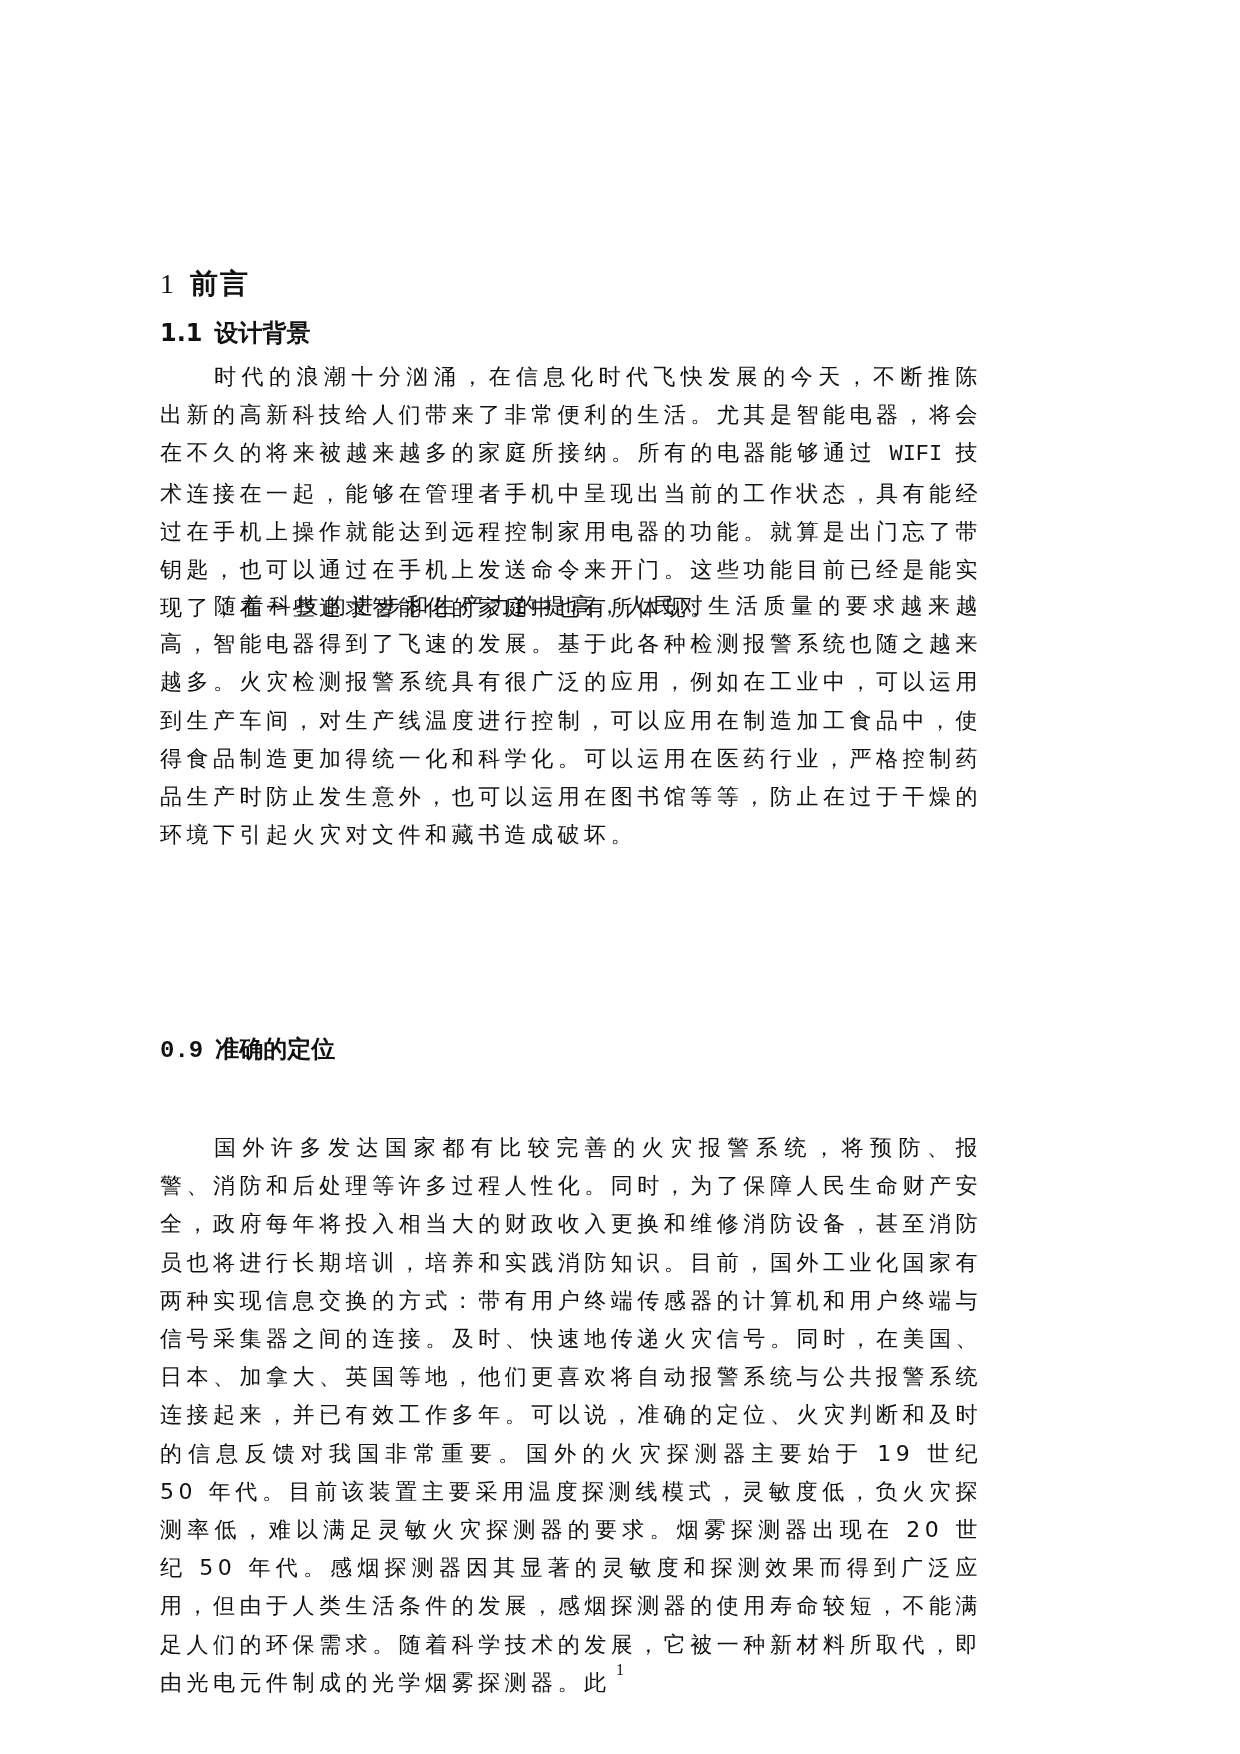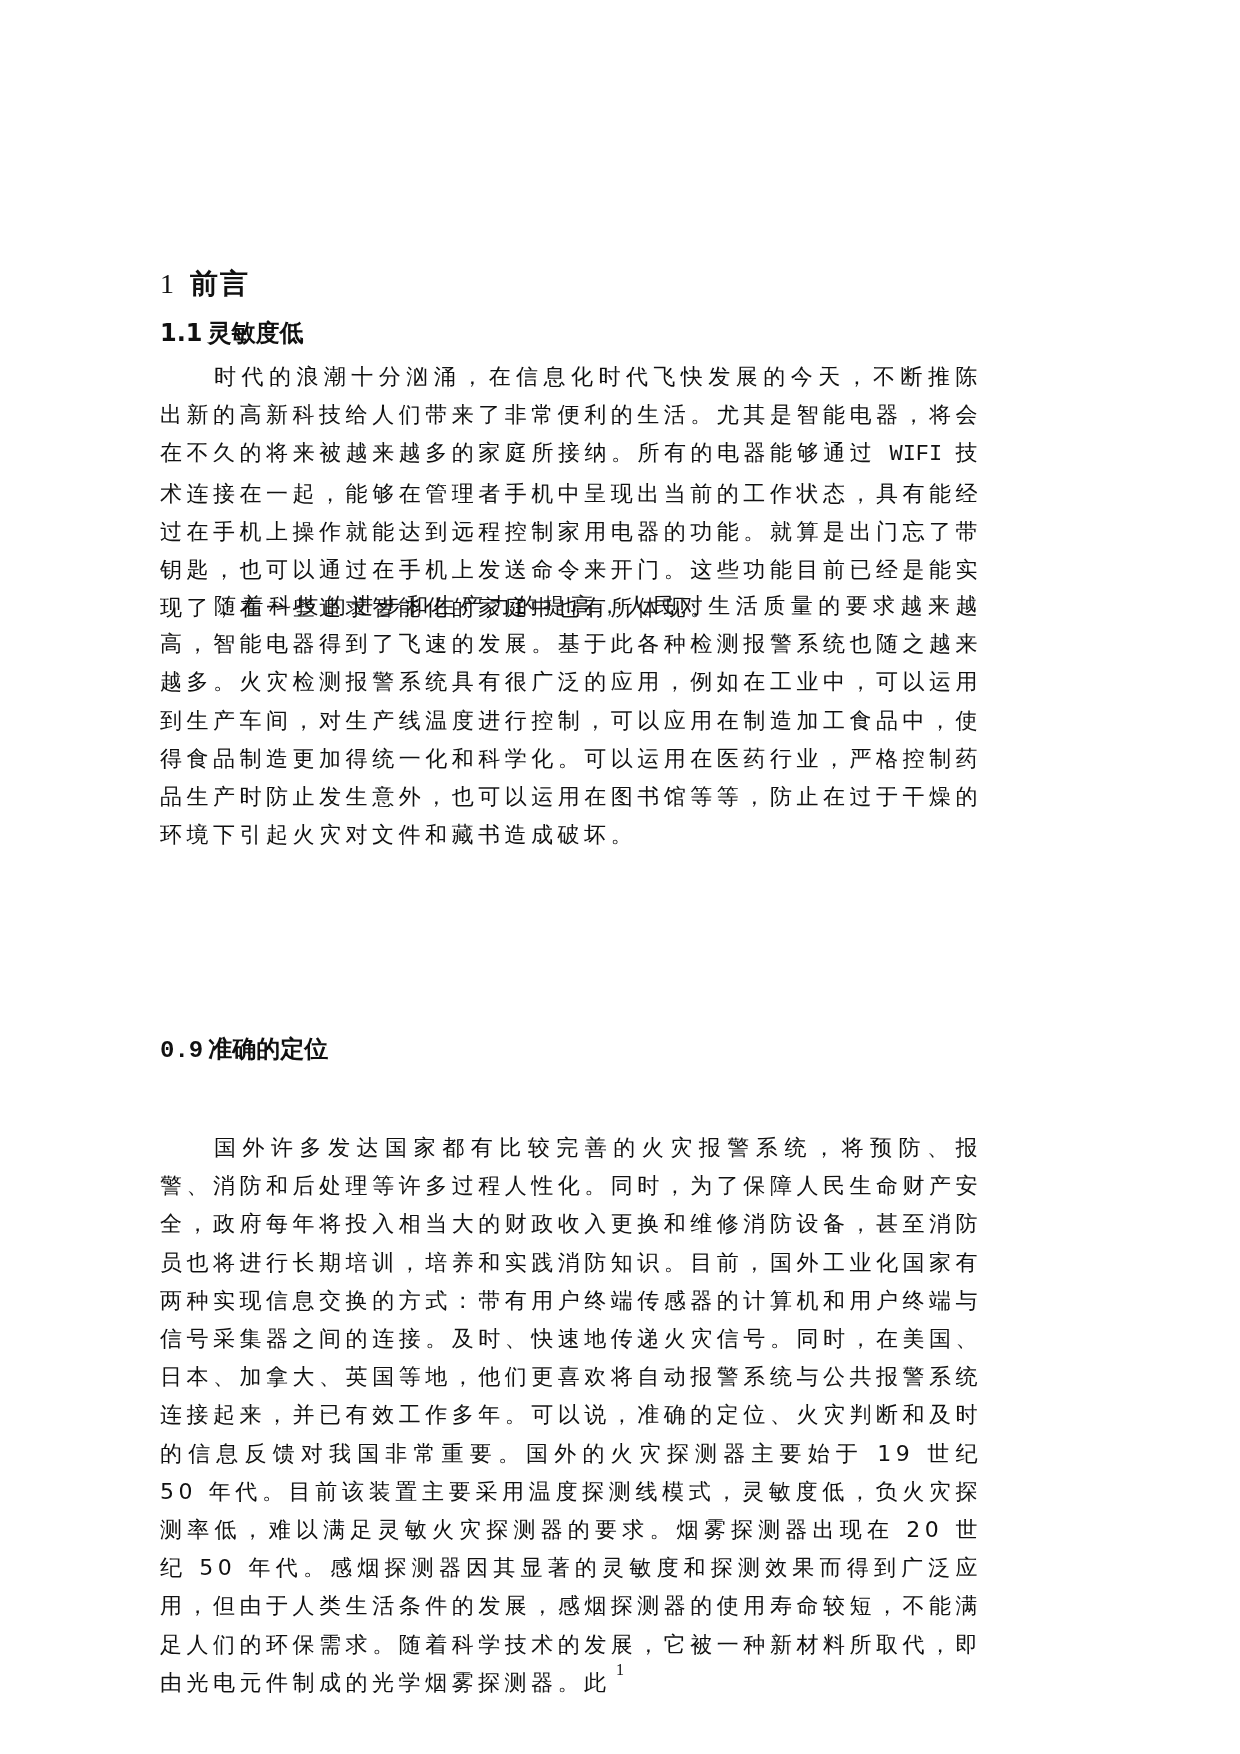--- a/index.html
+++ b/index.html
@@ -14,21 +14,21 @@
     font-size: 28px; line-height: 36px; letter-spacing: 2px;
   }
   .h1 .num { font-family: "Liberation Serif", serif; font-weight: normal; margin-right: 14px; }
   .h2 {
     position: absolute; left: 160px;
     font-family: "DejaVu Sans", "Liberation Sans", sans-serif; font-weight: bold;
     font-size: 24px; line-height: 34px;
   }
   .h2.h2a { top: 300px; }
   .h2.h2b { top: 1016px; font-family: "DejaVu Sans", "Liberation Sans", sans-serif; }
-  .h2 .num { margin-right: 5px; text-align: center; }
+  .h2 .num { margin-right: 12px; text-align: center; }
   .h2b .num { font-family: "Liberation Mono", "DejaVu Sans Mono", monospace; font-weight: bold; }
   .para {
     position: absolute; left: 160px; width: 822px;
     font-family: "DejaVu Sans", "Liberation Sans", sans-serif;
     font-size: 22px; line-height: 38.2px; letter-spacing: 4.5px;
     text-align: justify; text-indent: 54px; color: #111;
   }
   .para .latin { font-family: "Liberation Mono", "DejaVu Sans Mono", monospace; letter-spacing: 0; }
   .para sup { font-size: 12px; line-height: 0; vertical-align: 9px; letter-spacing: 0; }
   .p1 { top: 342px; }
@@ -43,21 +43,21 @@
 </head>
 <body>
 
 <div class="page">
 
   <div class="h1">
     <span class="num">1</span><span>前言</span>
   </div>
 
   <div class="h2 h2a">
-    <span class="num">1.1</span><span>灵敏度低</span>
+    <span class="num">1.1</span><span>设计背景</span>
   </div>
 
   <p class="para p2" style="margin:0"><span>随着科技的进步和生产力的提高，人民对生活质量的要求越来越高，智能电器得到了飞速的发展。基于此各种检测报警系统也随之越来越多。火灾检测报警系统具有很广泛的应用，例如在工业中，可以运用到生产车间，对生产线温度进行控制，可以应用在制造加工食品中，使得食品制造更加得统一化和科学化。可以运用在医药行业，严格控制药品生产时防止发生意外，也可以运用在图书馆等等，防止在过于干燥的环境下引起火灾对文件和藏书造成破坏。</span></p>
 
   <p class="para p1" style="margin:0"><span>时代的浪潮十分汹涌，在信息化时代飞快发展的今天，不断推陈出新的高新科技给人们带来了非常便利的生活。尤其是智能电器，将会在不久的将来被越来越多的家庭所接纳。所有的电器能够通过</span><span class="latin"> WIFI </span><span>技术连接在一起，能够在管理者手机中呈现出当前的工作状态，具有能经过在手机上操作就能达到远程控制家用电器的功能。就算是出门忘了带钥匙，也可以通过在手机上发送命令来开门。这些功能目前已经是能实现了，在一些追求智能化的家庭中也有所体现。</span></p>
 
 
   <div class="h2 h2b">
     <span class="num">0.9</span><span>准确的定位</span>
   </div>

